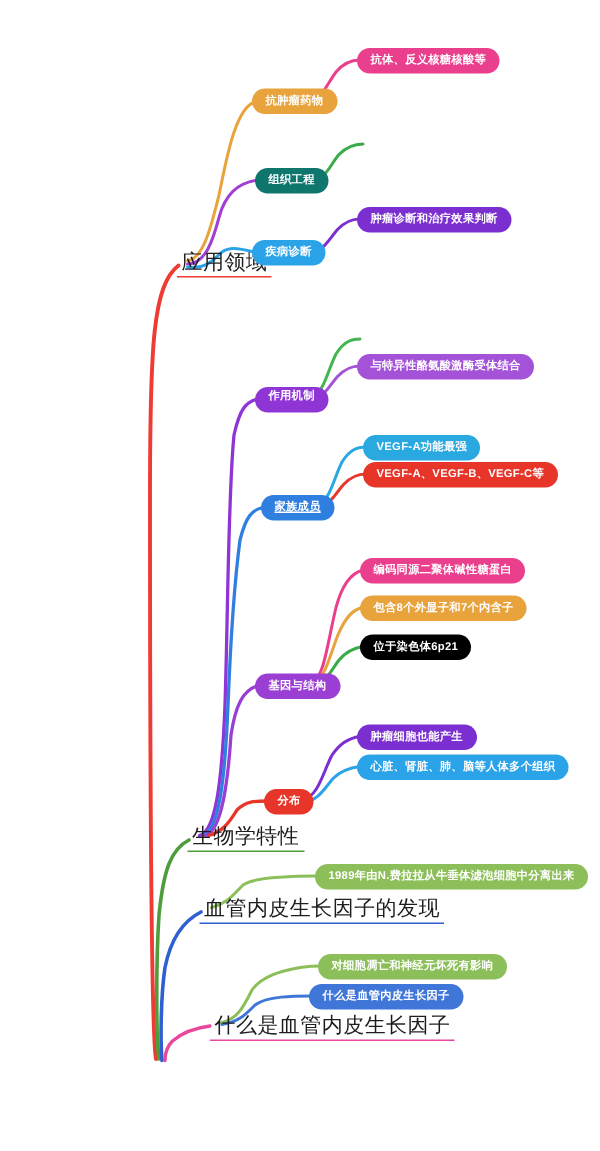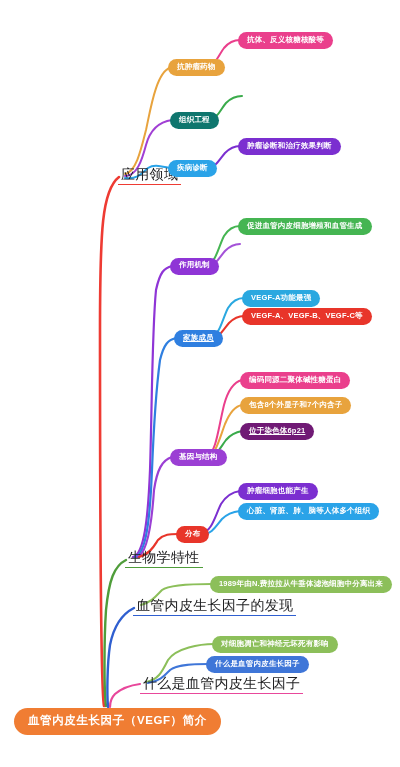--- a/index.html
+++ b/index.html
@@ -98,37 +98,36 @@
   <div class="node pill" style="left:238px;top:32px;background:#ea3f8c;">抗体、反义核糖核酸等</div>
 
   <div class="node pill" style="left:170px;top:112px;background:#0f766e;">组织工程</div>
 
   <div class="node pill" style="left:168px;top:160px;background:#2aa3e8;">疾病诊断</div>
   <div class="node pill" style="left:238px;top:138px;background:#7b2fd0;">肿瘤诊断和治疗效果判断</div>
 
   <div class="node plain" style="left:125px;top:548px;border-bottom-color:#4f9d3a;">生物学特性</div>
 
   <div class="node pill" style="left:170px;top:258px;background:#8f35d6;font-family:Liberation Mono, monospace;">作用机制</div>
-  <div class="node pill" style="left:238px;top:218px;background:#45b552;">促进血管内皮细胞增殖和血管生成</div>
+  <div class="node pill" style="left:238px;top:236px;background:#a452d8;">与特异性酪氨酸激酶受体结合</div>
 
   <div class="node pill" style="left:174px;top:330px;background:#2f7fe0;text-decoration:underline;">家族成员</div>
   <div class="node pill" style="left:242px;top:290px;background:#2aa8e0;">VEGF-A功能最强</div>
   <div class="node pill" style="left:242px;top:308px;background:#e8352a;">VEGF-A、VEGF-B、VEGF-C等</div>
 
   <div class="node pill" style="left:170px;top:449px;background:#9b3fd4;">基因与结构</div>
   <div class="node pill" style="left:240px;top:372px;background:#ea3f8c;">编码同源二聚体碱性糖蛋白</div>
   <div class="node pill" style="left:240px;top:397px;background:#e8a33d;">包含8个外显子和7个内含子</div>
-  <div class="node pill" style="left:240px;top:423px;background:#701a75;text-decoration:underline;">位于染色体6p21</div>
+  <div class="node pill" style="left:240px;top:423px;background:#000000;">位于染色体6p21</div>
 
   <div class="node pill" style="left:176px;top:526px;background:#e8352a;">分布</div>
   <div class="node pill" style="left:238px;top:483px;background:#7b2fd0;">肿瘤细胞也能产生</div>
   <div class="node pill" style="left:238px;top:503px;background:#2aa3e8;text-align:center;">心脏、肾脏、肺、脑等人体多个组织</div>
 
   <div class="node plain" style="left:133px;top:596px;border-bottom-color:#2f5fd0;">血管内皮生长因子的发现</div>
   <div class="node pill" style="left:210px;top:576px;background:#8cbf5a;">1989年由N.费拉拉从牛垂体滤泡细胞中分离出来</div>
 
   <div class="node plain" style="left:140px;top:674px;border-bottom-color:#e8479b;">什么是血管内皮生长因子</div>
   <div class="node pill" style="left:212px;top:636px;background:#8cbf5a;">对细胞凋亡和神经元坏死有影响</div>
   <div class="node pill" style="left:206px;top:656px;background:#3f76d8;">什么是血管内皮生长因子</div>
 
-  <div class="node root" style="left:14px;top:708px;background:#f07d33;">血管内皮生长因子（VEGF）简介</div>
 
 </div>
 
 </body></html>

